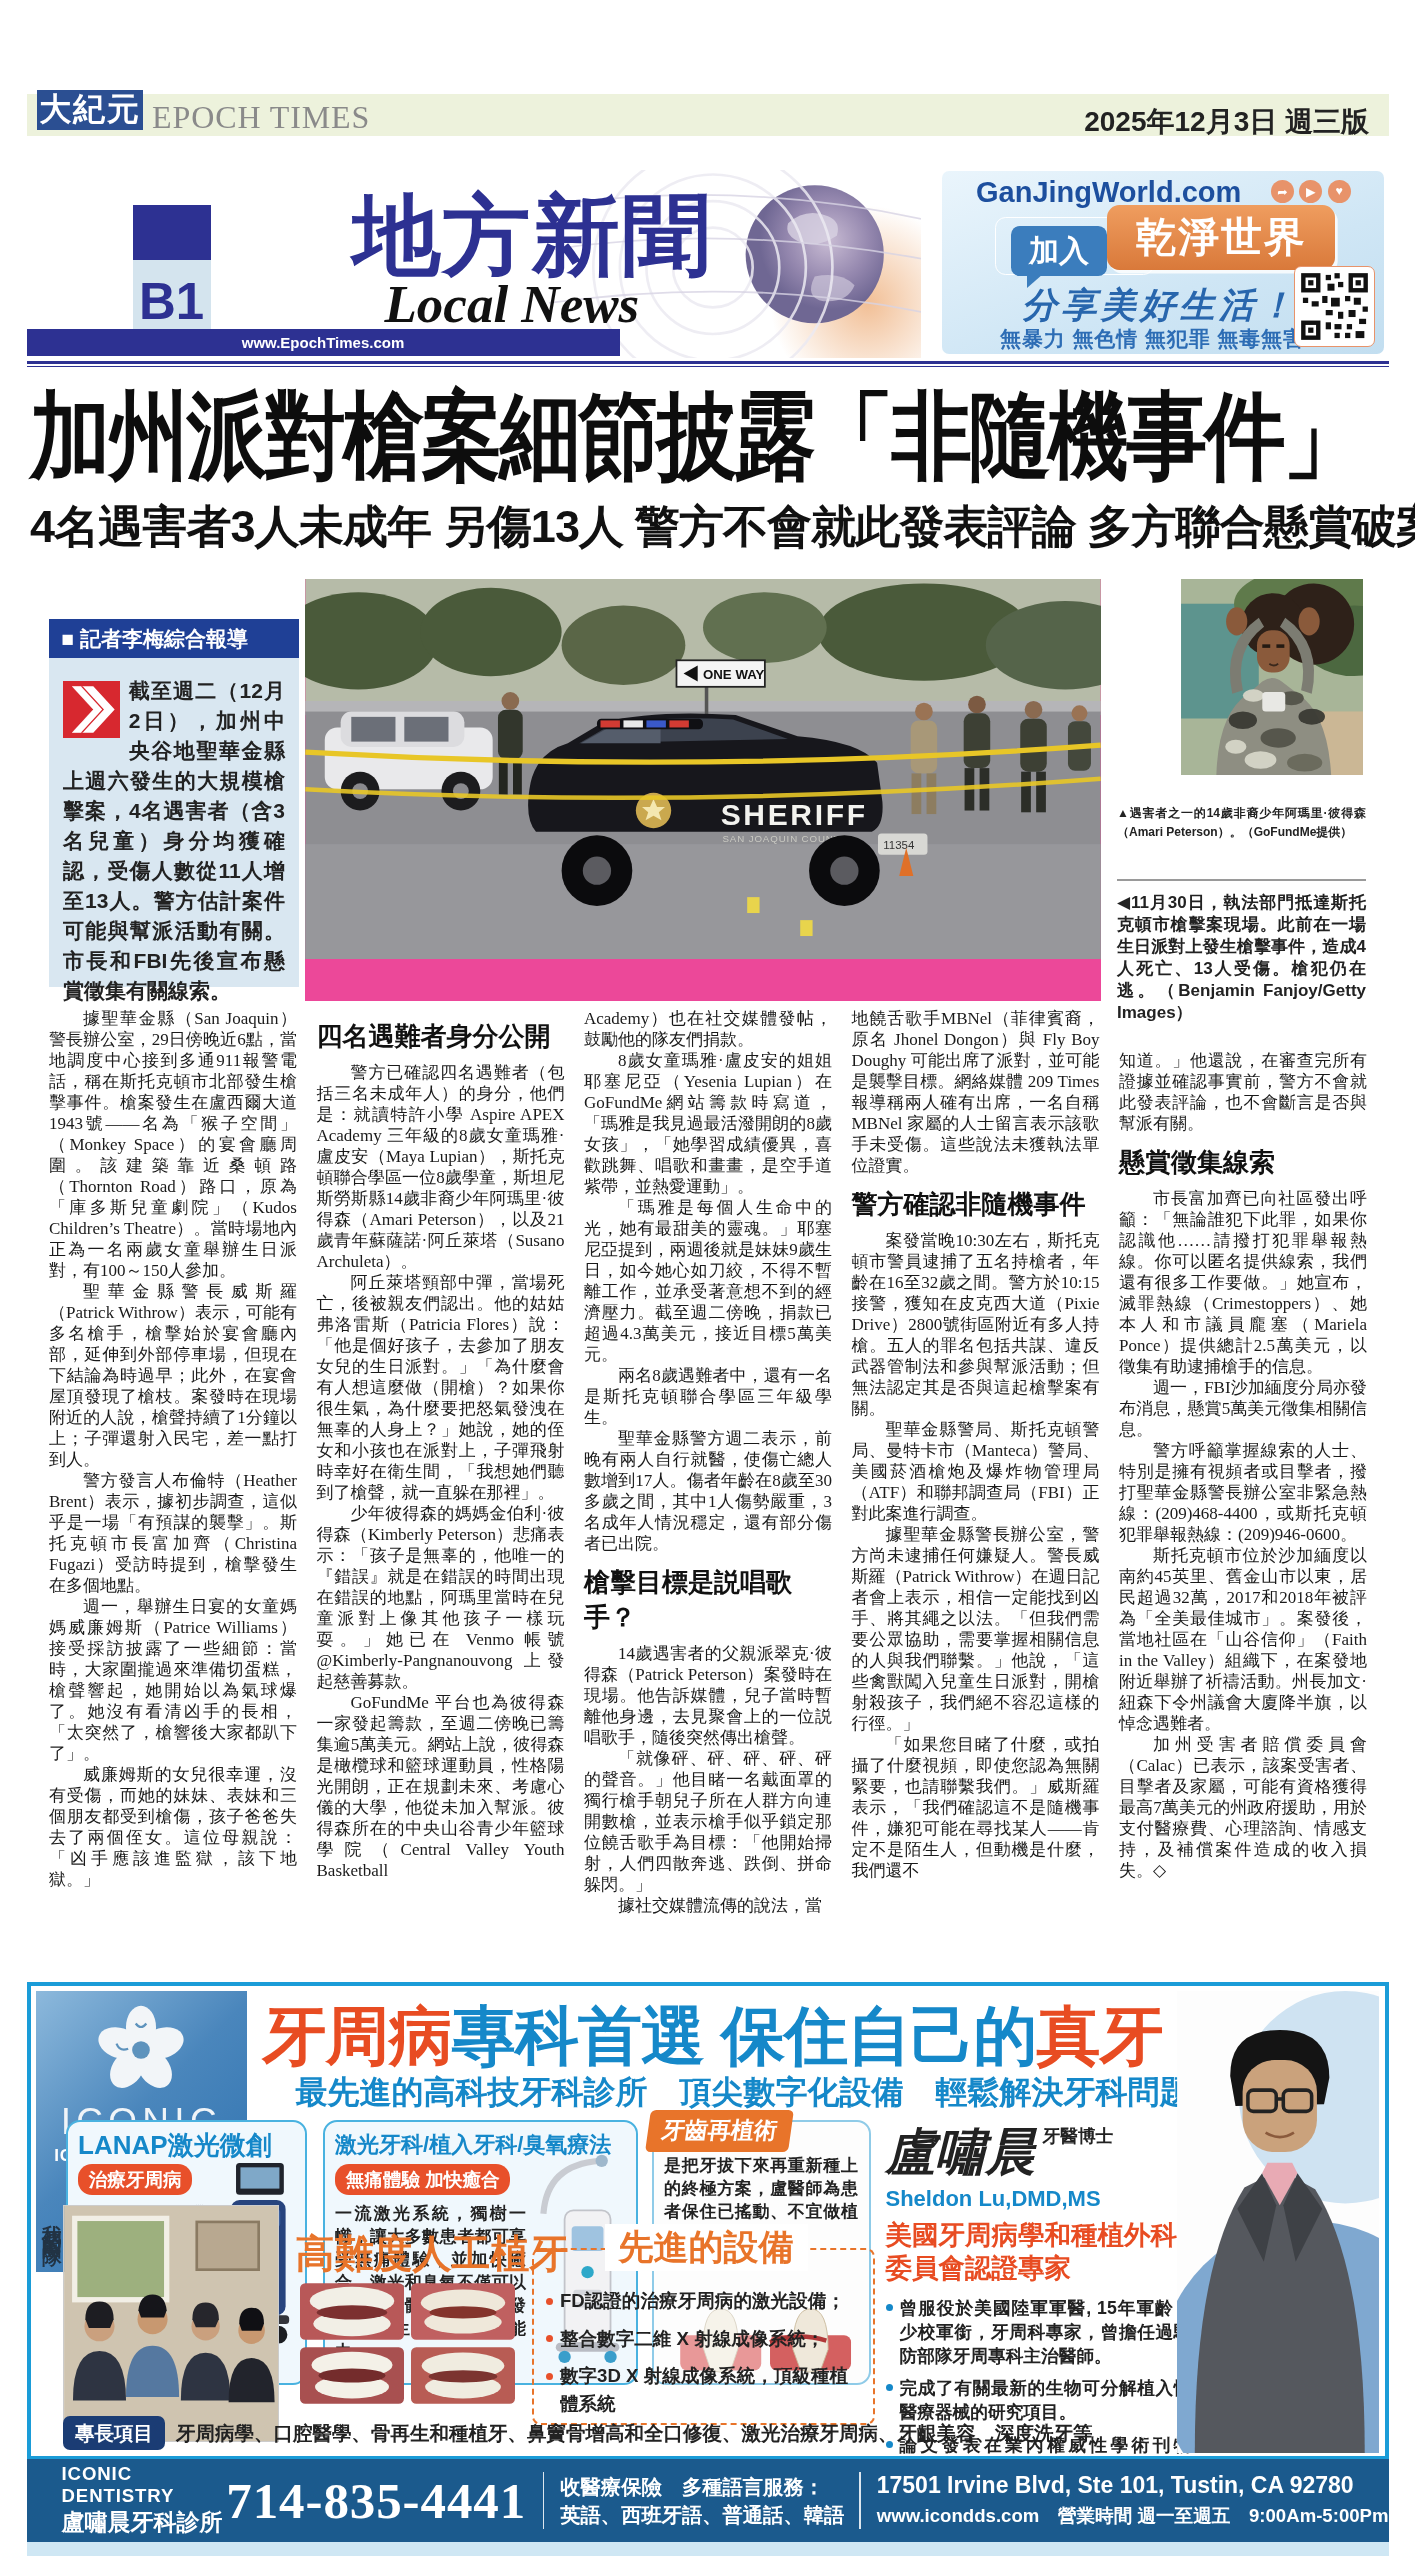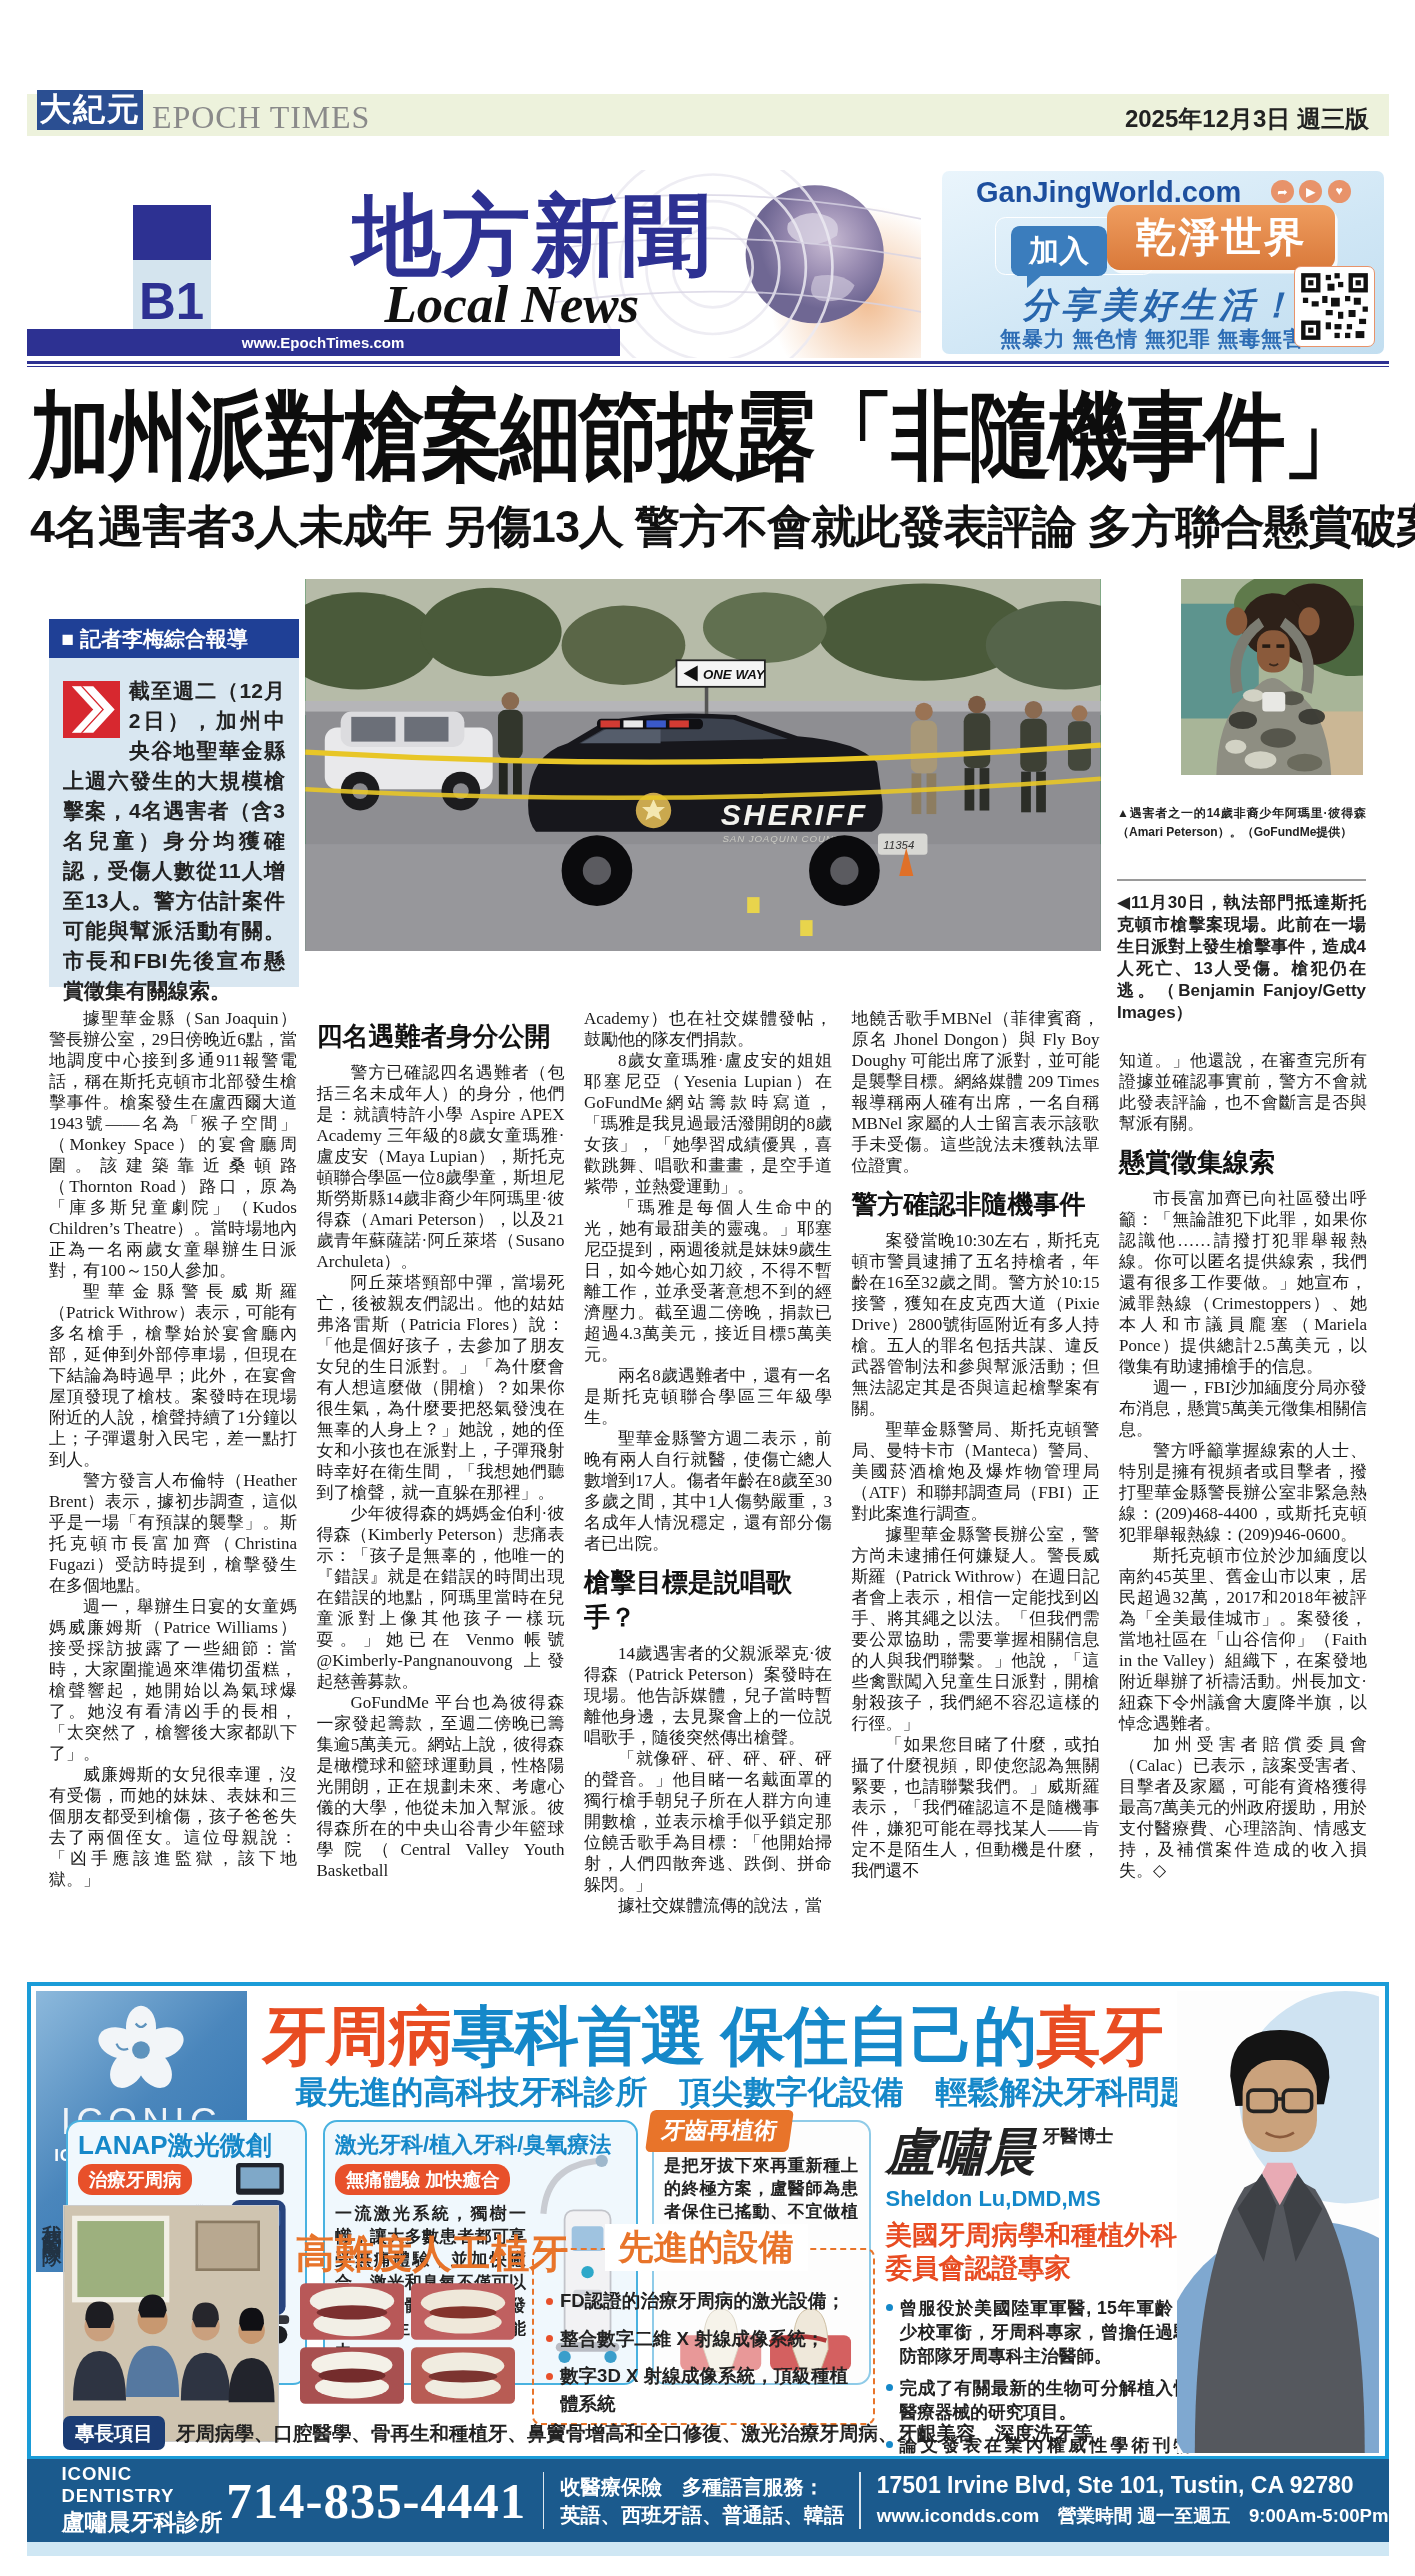--- a/index.html
+++ b/index.html
@@ -8,21 +8,21 @@
   [data-name]{box-sizing:border-box;}
 
   
   .mast-band{position:absolute;left:26.5px;top:94px;width:1362px;height:42px;background:#edf2dc;}
   .mast-logo{position:absolute;left:37px;top:90px;width:106px;height:40px;background:#2b4f92;
              display:flex;align-items:center;justify-content:center;}
   .mast-logo span{color:#fff;font-weight:bold;font-size:32px;font-family:"Liberation Sans","DejaVu Sans",sans-serif;letter-spacing:1.8px;}
   .mast-en{position:absolute;left:152px;top:99px;font-family:"Liberation Serif","DejaVu Serif",serif;
            font-size:32px;color:#8a8a8a;letter-spacing:0.9px;}
   .mast-date{position:absolute;right:46px;top:103px;font-family:"Liberation Sans","DejaVu Sans",sans-serif;
-             font-size:24px;font-weight:bold;color:#222;}
+             font-size:28px;font-weight:bold;color:#222;}
 
   
   .banner{position:absolute;left:26.5px;top:170px;width:893px;height:188px;}
   .globe-art{position:absolute;left:522px;top:0;width:372px;height:188px;}
   .b1-badge-top{position:absolute;left:106px;top:35px;width:78px;height:55px;background:#2d3192;}
   .b1-badge-bot{position:absolute;left:106px;top:90px;width:78px;height:83px;background:#d4e4ee;
                 display:flex;align-items:center;justify-content:center;}
   .b1-badge-bot span{font-family:"Liberation Sans","DejaVu Sans",sans-serif;font-weight:bold;font-size:51px;color:#2d3192;}
   .sec-title{position:absolute;left:326px;top:7px;font-family:"Liberation Sans","DejaVu Sans",sans-serif;
              font-weight:900;font-size:88px;color:#2d3192;letter-spacing:1.8px;white-space:nowrap;}
@@ -67,21 +67,21 @@
               display:flex;align-items:center;padding-left:12.4px;}
   .byline-bar span{color:#fff;font-family:"Liberation Sans","DejaVu Sans",sans-serif;font-weight:bold;font-size:21px;}
   .byline-notch{position:absolute;left:49px;top:658px;border-style:solid;border-width:14px 14px 0 0;
                 border-color:#10204a transparent transparent transparent;}
   .lede-box{position:absolute;left:49px;top:658px;width:250px;height:329px;background:#d9e7f1;padding:17.7px 14px 0 14px;}
   .lede-arrow{float:left;width:57px;height:57px;margin:5.3px 8.8px 3.5px 0;}
   .lede-text{font-family:"Liberation Sans","DejaVu Sans",sans-serif;font-weight:bold;font-size:21px;
              line-height:30px;color:#222;text-align:justify;}
 
   
-  .main-photo{position:absolute;left:305px;top:579px;width:796px;height:372px;overflow:hidden;background:#15803d;font-style:italic;}
+  .main-photo{position:absolute;left:305px;top:579px;width:796px;height:422px;overflow:hidden;background:#ec4899;}
   .portrait{position:absolute;left:1181px;top:579px;width:182px;height:196px;overflow:hidden;background:#b9c4a8;}
   .caption{position:absolute;font-family:"Liberation Sans","DejaVu Sans",sans-serif;font-weight:bold;
            color:#222;text-align:justify;}
   .cap-portrait{left:1117px;top:804px;width:249px;font-size:12px;line-height:19px;}
   .cap-rule{position:absolute;left:1117px;top:879px;width:249px;height:1.8px;background:#9a9a9a;}
   .cap-scene{left:1117px;top:892px;width:249px;font-size:17px;line-height:22px;}
 
   
   .columns{position:absolute;left:49px;top:1008px;width:1318px;display:flex;gap:19.5px;}
   .bodycol{width:248px;flex:0 0 248px;}

